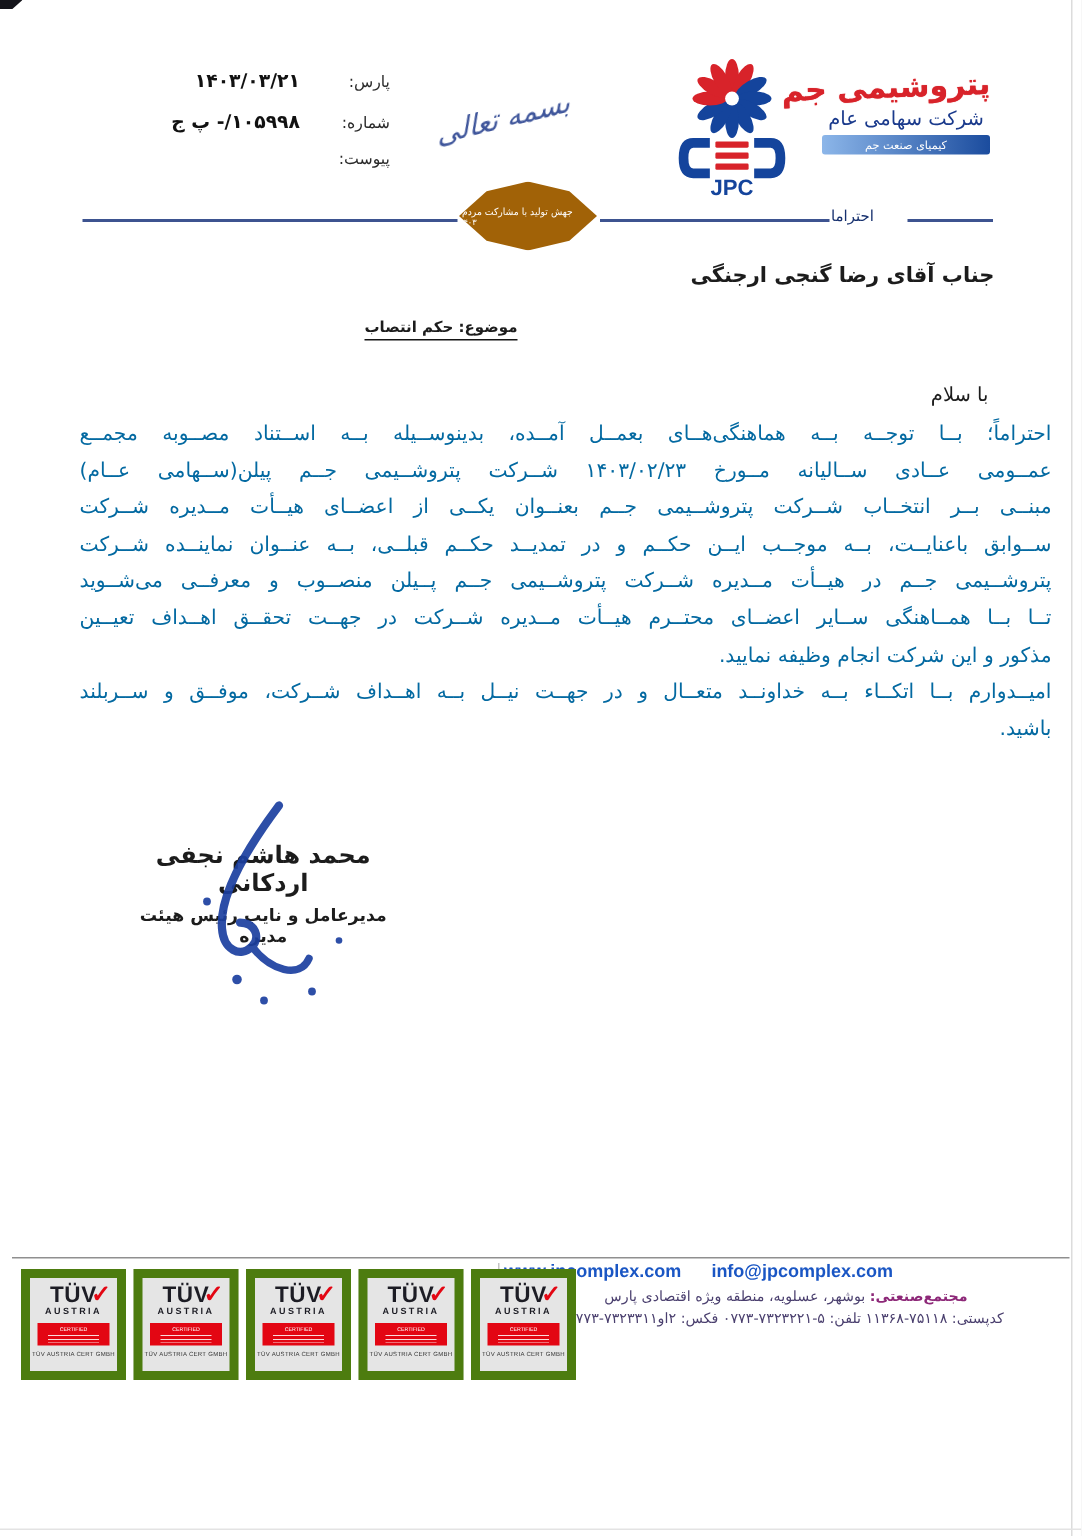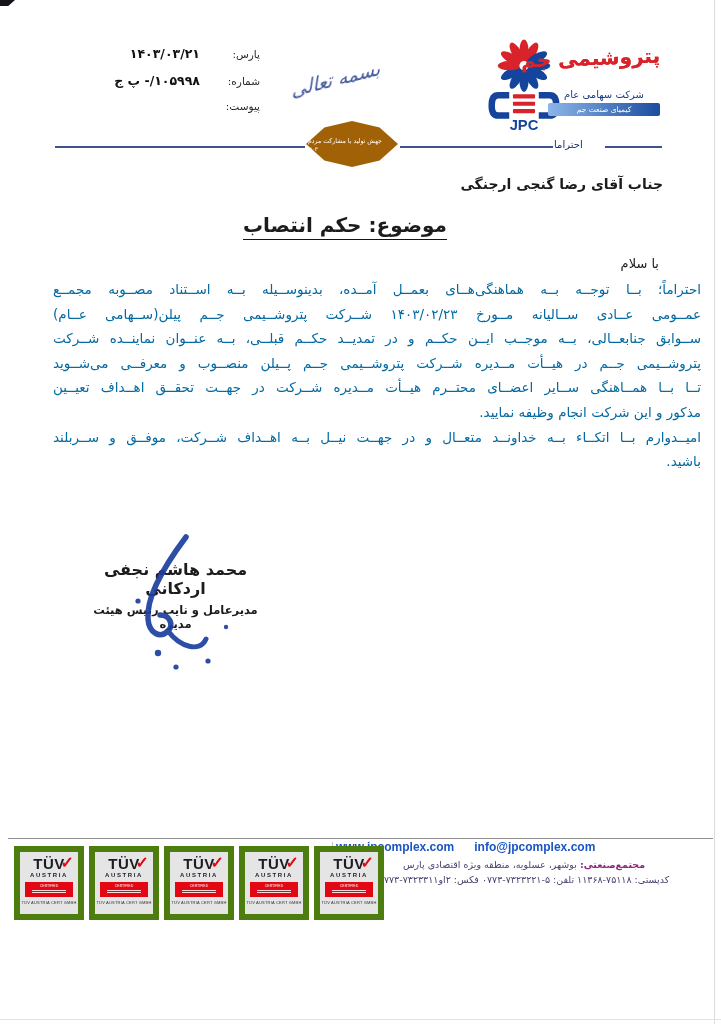--- a/index.html
+++ b/index.html
@@ -19,44 +19,44 @@
   .field-row{display:flex;align-items:baseline;margin-bottom:12px;}
   .field-label{width:46px;font-size:10.5px;color:#2a2a2a;flex:0 0 auto;}
   .field-value{font-size:12.5px;font-weight:bold;letter-spacing:.4px;color:#111;padding-right:14px;}
 
   .bismillah{left:288px;top:48px;width:95px;height:62px;display:flex;align-items:center;justify-content:center;}
   .bismillah span{
     font-size:19px;color:#2a4390;transform:rotate(-14deg) skewX(-10deg);
     font-style:italic;white-space:nowrap;opacity:.9;filter:blur(.2px);
   }
 
-  .emblem{left:476px;top:38px;width:96px;height:96px;}
+  .emblem{left:440px;top:38px;width:96px;height:96px;}
   .brand{left:548px;top:46px;width:112px;text-align:center;direction:rtl;}
   .brand-name{font-size:20px;font-weight:bold;color:#d8232a;white-space:nowrap;line-height:1.2;
     text-shadow:0 0 .5px #d8232a;transform:rotate(-2deg);display:inline-block;}
-  .brand-sub{font-size:10px;color:#1a3a8c;margin-top:19px;}
+  .brand-sub{font-size:13px;color:#1a3a8c;margin-top:2px;}
   .brand-banner{margin-top:3px;height:13px;border-radius:2px;
     background:linear-gradient(90deg,#8cb6e9,#1b4c9e);
     color:#fff;font-size:7.5px;line-height:13px;text-align:center;}
 
   .rule{top:146px;height:2px;background:#3d5390;}
   .rule-1{left:55px;width:250px;}
   .rule-2{left:400px;width:153px;}
   .rule-3{left:605px;width:57px;}
   .role-label{left:554px;top:139px;font-size:10px;color:#16306e;}
 
   .stamp{left:306px;top:121px;width:92px;height:46px;background:#a16207;
     clip-path:polygon(50% 0,80% 14%,100% 50%,80% 86%,50% 100%,20% 86%,0 50%,20% 14%);
     display:flex;flex-direction:column;align-items:flex-end;justify-content:center;color:#fff;direction:rtl;}
   .stamp-line1{font-size:6.5px;white-space:nowrap;transform:scaleX(.95);}
   .stamp-line2{font-size:5.5px;margin-top:1px;}
 
   
   .recipient{right:58px;top:176px;font-size:14px;font-weight:bold;direction:rtl;text-align:center;}
-  .subject{left:243px;top:213px;font-size:20px;font-weight:bold;direction:rtl;
+  .subject{left:243px;top:213px;font-size:10px;font-weight:bold;direction:rtl;
     border-bottom:1.6px solid #141414;padding-bottom:2px;}
   .salutation{right:62px;top:256px;font-size:13px;direction:rtl;}
   .body-text{left:53px;top:277px;width:648px;direction:rtl;font-size:13.5px;color:#0369a1;}
   .body-text .line{height:24.6px;line-height:24.6px;white-space:nowrap;
     text-align:justify;text-align-last:justify;overflow:hidden;}
   .body-text .line.short{text-align:left;text-align-last:right;white-space:normal;}
 
   .signer{left:78px;top:560px;width:195px;text-align:center;direction:rtl;}
   .signer-name{font-size:16px;font-weight:bold;}
   .signer-title{font-size:11.5px;font-weight:bold;margin-top:5px;}
@@ -177,21 +177,22 @@
   <div class="abs role-label">احتراما</div>
   <div class="abs rule rule-3"></div>
 
   <div class="abs recipient">جناب آقای رضا گنجی ارجنگی</div>
   <div class="abs subject">موضوع: حکم انتصاب</div>
   <div class="abs salutation">با سلام</div>
 
   <div class="abs body-text">
     <div class="line">احتراماً؛ بــا توجــه بــه هماهنگی‌هــای بعمــل آمــده، بدینوســیله بــه اســتناد مصــوبه مجمــع</div>
     <div class="line">عمــومی عــادی ســالیانه مــورخ ۱۴۰۳/۰۲/۲۳ شــرکت پتروشــیمی جــم پیلن(ســهامی عــام)</div>
-    <div class="line">ســوابق جنابعــالی، بــه موجــب ایــن حکــم و در تمدیــد حکــم قبلــی، بــه عنــوان نماینــده شــرکت</div>
+    <div class="line">مبنــی بــر انتخــاب شــرکت پتروشــیمی جــم بعنــوان یکــی از اعضــای هیــأت مــدیره شــرکت</div>
+    <div class="line">ســوابق باعنایــت، بــه موجــب ایــن حکــم و در تمدیــد حکــم قبلــی، بــه عنــوان نماینــده شــرکت</div>
     <div class="line">پتروشــیمی جــم در هیــأت مــدیره شــرکت پتروشــیمی جــم پــیلن منصــوب و معرفــی می‌شــوید</div>
     <div class="line">تــا بــا همــاهنگی ســایر اعضــای محتــرم هیــأت مــدیره شــرکت در جهــت تحقــق اهــداف تعیــین</div>
     <div class="line short">مذکور و این شرکت انجام وظیفه نمایید.</div>
     <div class="line">امیــدوارم بــا اتکــاء بــه خداونــد متعــال و در جهــت نیــل بــه اهــداف شــرکت، موفــق و ســربلند</div>
     <div class="line short">باشید.</div>
   </div>
 
   <div class="abs signer">
     <div class="signer-name">محمد هاشم نجفی اردکانی</div>
     <div class="signer-title">مدیرعامل و نایب رئیس هیئت مدیره</div>

